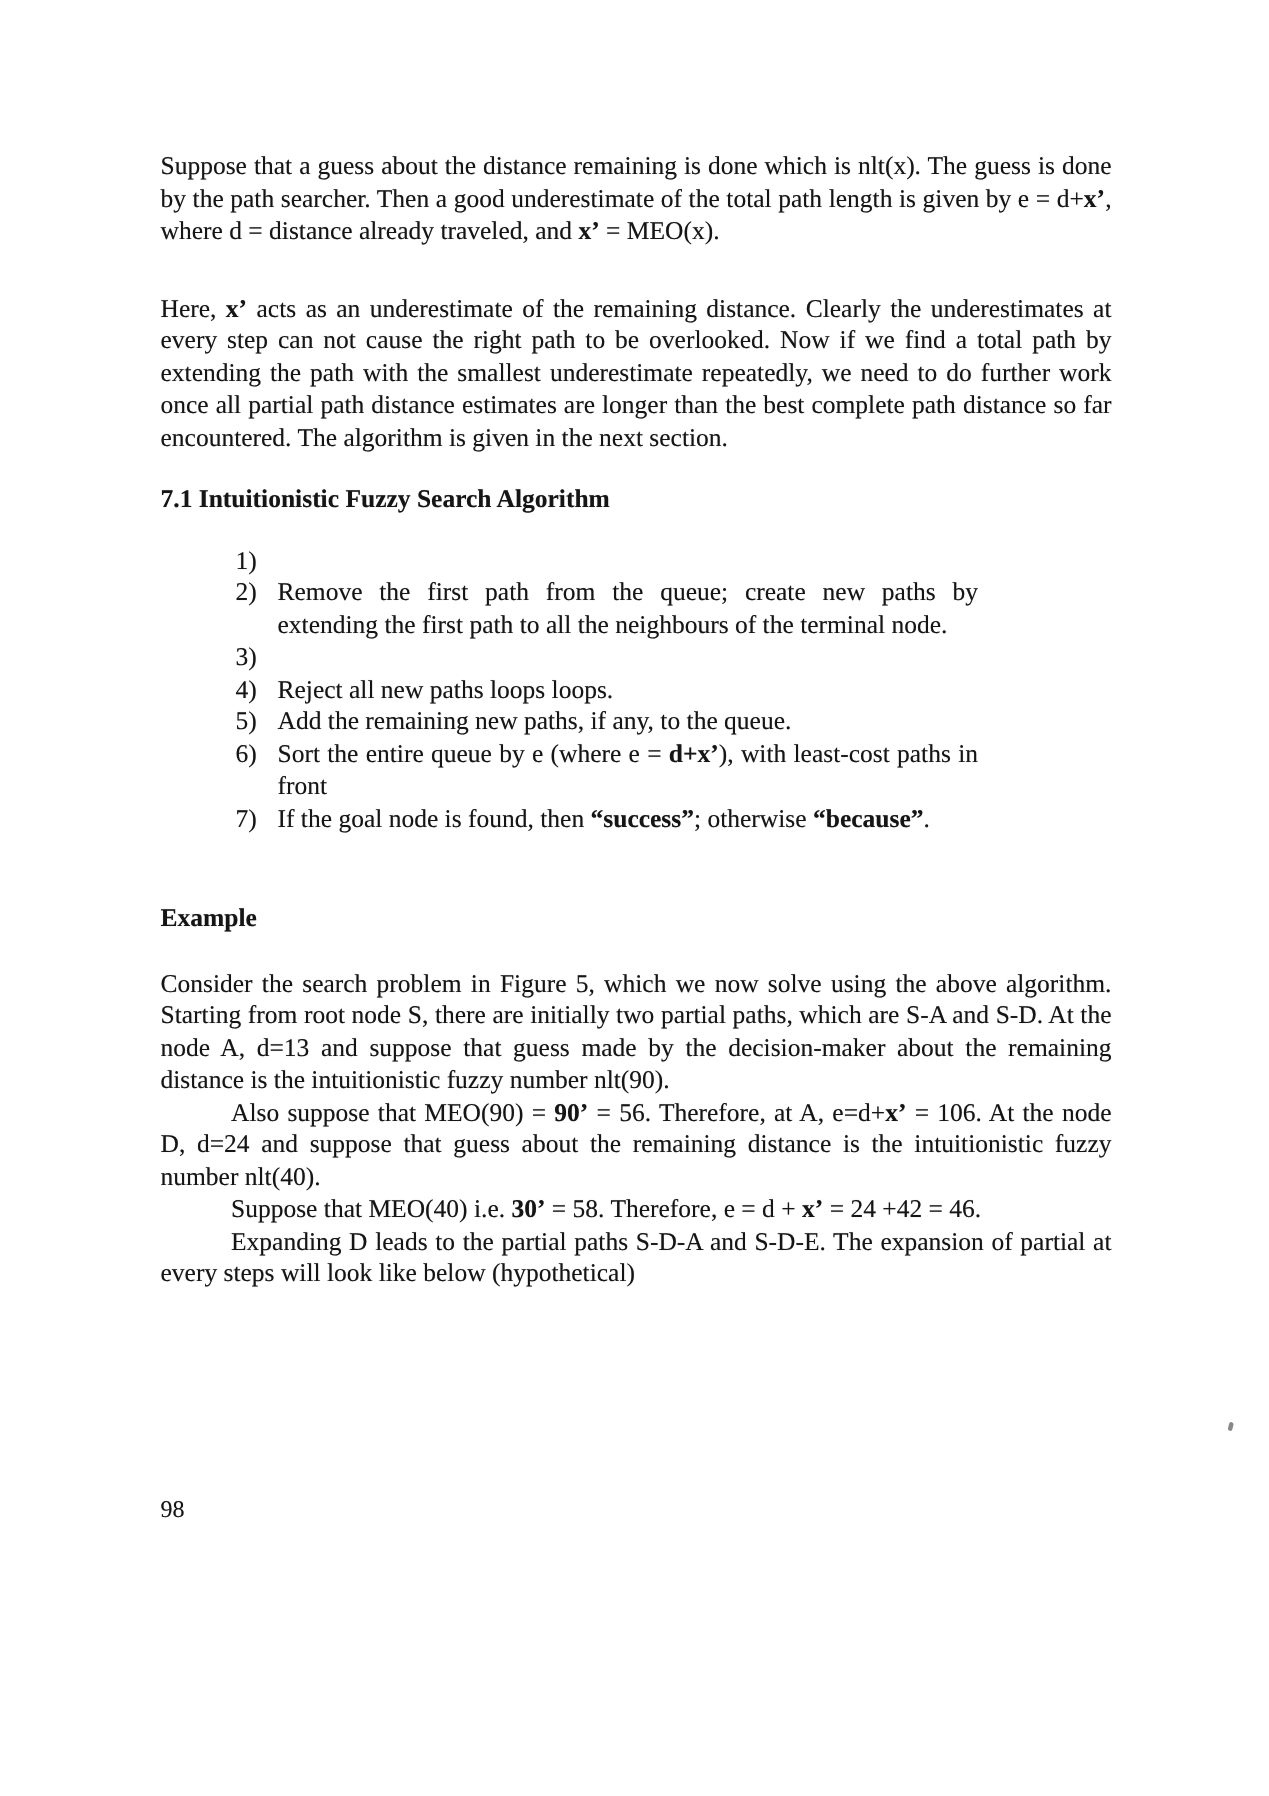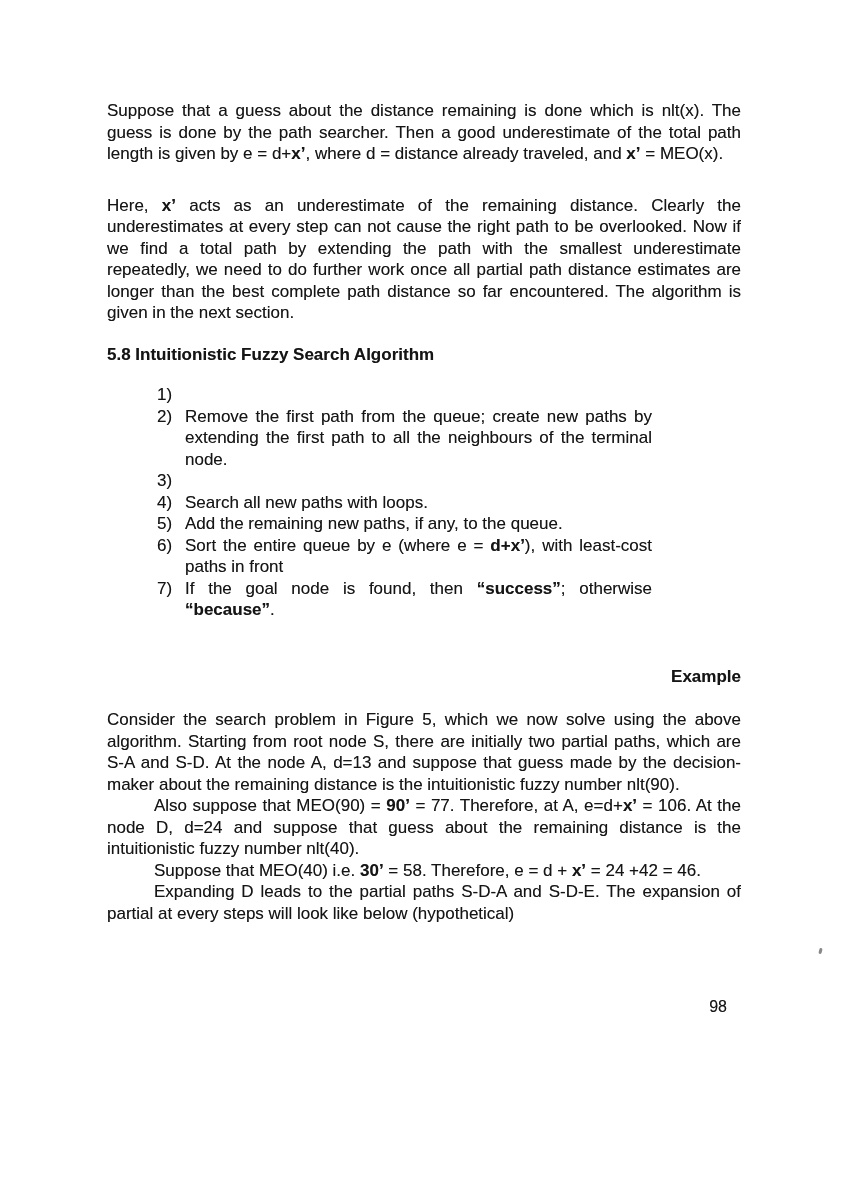--- a/index.html
+++ b/index.html
@@ -3,21 +3,21 @@
 <meta charset="utf-8">
 <style>
   html,body { margin:0; padding:0; background:#e8e8e8; }
   .page {
     position:relative;
     width:846px; height:1197px;
     margin:0 auto;
     background:#ffffff;
     overflow:hidden;
     color:#151515;
-    font-family:Liberation Sans, sans-serif;
+    font-family:Liberation Serif, serif;
     font-size:17px;
     line-height:21.5px;
   }
   .content {
     position:absolute;
     left:107px; top:100px;
     width:634px;
   }
   p.body {
     margin:0;
@@ -47,29 +47,28 @@
     width:467px;
     text-align:justify;
     text-shadow:0 0 0.5px rgba(20,20,20,0.45);
   }
   .example-heading {
     margin:45px 0 0 0;
     font-size:17px;
     font-weight:bold;
     line-height:21.5px;
     text-shadow:0 0 0.5px rgba(20,20,20,0.45);
-    text-align:right;
   }
   p.first-example { margin-top:22px; }
   p.indent { text-indent:47px; }
   .page-number {
     position:absolute;
     left:107px; top:996px;
     width:620px;
-    text-align:right;
+    text-align:left;
     font-size:16px;
     text-shadow:0 0 0.5px rgba(20,20,20,0.45);
   }
   .scan-speck {
     position:absolute;
     left:819px; top:948px;
     width:3px; height:6px;
     background:#6a6a6a;
     border-radius:2px;
     transform:rotate(14deg);
@@ -79,56 +78,56 @@
 </head>
 <body>
 
 <div class="page">
   <div class="content">
 
     <p class="body"><span>Suppose that a guess about the distance remaining is done which is nlt(x). The guess is done by the path searcher. Then a good underestimate of the total path length is given by e = d+</span><b>x’</b><span>, where d = distance already traveled, and </span><b>x’</b><span> = MEO(x).</span></p>
 
     <p class="body gap-top"><span>Here, </span><b>x’</b><span> acts as an underestimate of the remaining distance. Clearly the underestimates at every step can not cause the right path to be overlooked. Now if we find a total path by extending the path with the smallest underestimate repeatedly, we need to do further work once all partial path distance estimates are longer than the best complete path distance so far encountered. The algorithm is given in the next section.</span></p>
 
-    <h2 class="section-heading">5.8 Intuitionistic Fuzzy Search Algorithm</h2>
+    <h2 class="section-heading">7.1 Intuitionistic Fuzzy Search Algorithm</h2>
 
     <ol class="steps">
       <li>
         <span class="num">1)</span>
       </li>
       <li>
         <span class="num">2)</span>
         <span class="txt"><span>Remove the first path from the queue; create new paths by extending the first path to all the neighbours of the terminal node.</span></span>
       </li>
       <li>
         <span class="num">3)</span>
       </li>
       <li>
         <span class="num">4)</span>
-        <span class="txt"><span>Search all new paths with loops.</span></span>
+        <span class="txt"><span>Reject all new paths loops loops.</span></span>
       </li>
       <li>
         <span class="num">5)</span>
         <span class="txt"><span>Add the remaining new paths, if any, to the queue.</span></span>
       </li>
       <li>
         <span class="num">6)</span>
         <span class="txt"><span>Sort the entire queue by e (where e = </span><b>d+x’</b><span>), with least-cost paths in front</span></span>
       </li>
       <li>
         <span class="num">7)</span>
         <span class="txt"><span>If the goal node is found, then </span><b>“success”</b><span>; otherwise </span><b>“because”</b><span>.</span></span>
       </li>
     </ol>
 
     <h2 class="example-heading">Example</h2>
 
     <p class="body first-example"><span>Consider the search problem in Figure 5, which we now solve using the above algorithm. Starting from root node S, there are initially two partial paths, which are S-A and S-D. At the node A, d=13 and suppose that guess made by the decision-maker about the remaining distance is the intuitionistic fuzzy number nlt(90).</span></p>
 
-    <p class="body indent"><span>Also suppose that MEO(90) = </span><b>90’</b><span> = 77. Therefore, at A, e=d+</span><b>x’</b><span> = 106. At the node D, d=24 and suppose that guess about the remaining distance is the intuitionistic fuzzy number nlt(40).</span></p>
+    <p class="body indent"><span>Also suppose that MEO(90) = </span><b>90’</b><span> = 56. Therefore, at A, e=d+</span><b>x’</b><span> = 106. At the node D, d=24 and suppose that guess about the remaining distance is the intuitionistic fuzzy number nlt(40).</span></p>
 
     <p class="body indent"><span>Suppose that MEO(40) i.e. </span><b>30’</b><span> = 58. Therefore, e = d + </span><b>x’</b><span> = 24 +42 = 46.</span></p>
 
 
     <p class="body indent"><span>Expanding D leads to the partial paths S-D-A and S-D-E. The expansion of partial at every steps will look like below (hypothetical)</span></p>
 
   </div>
 
   <div class="page-number">98</div>
 

